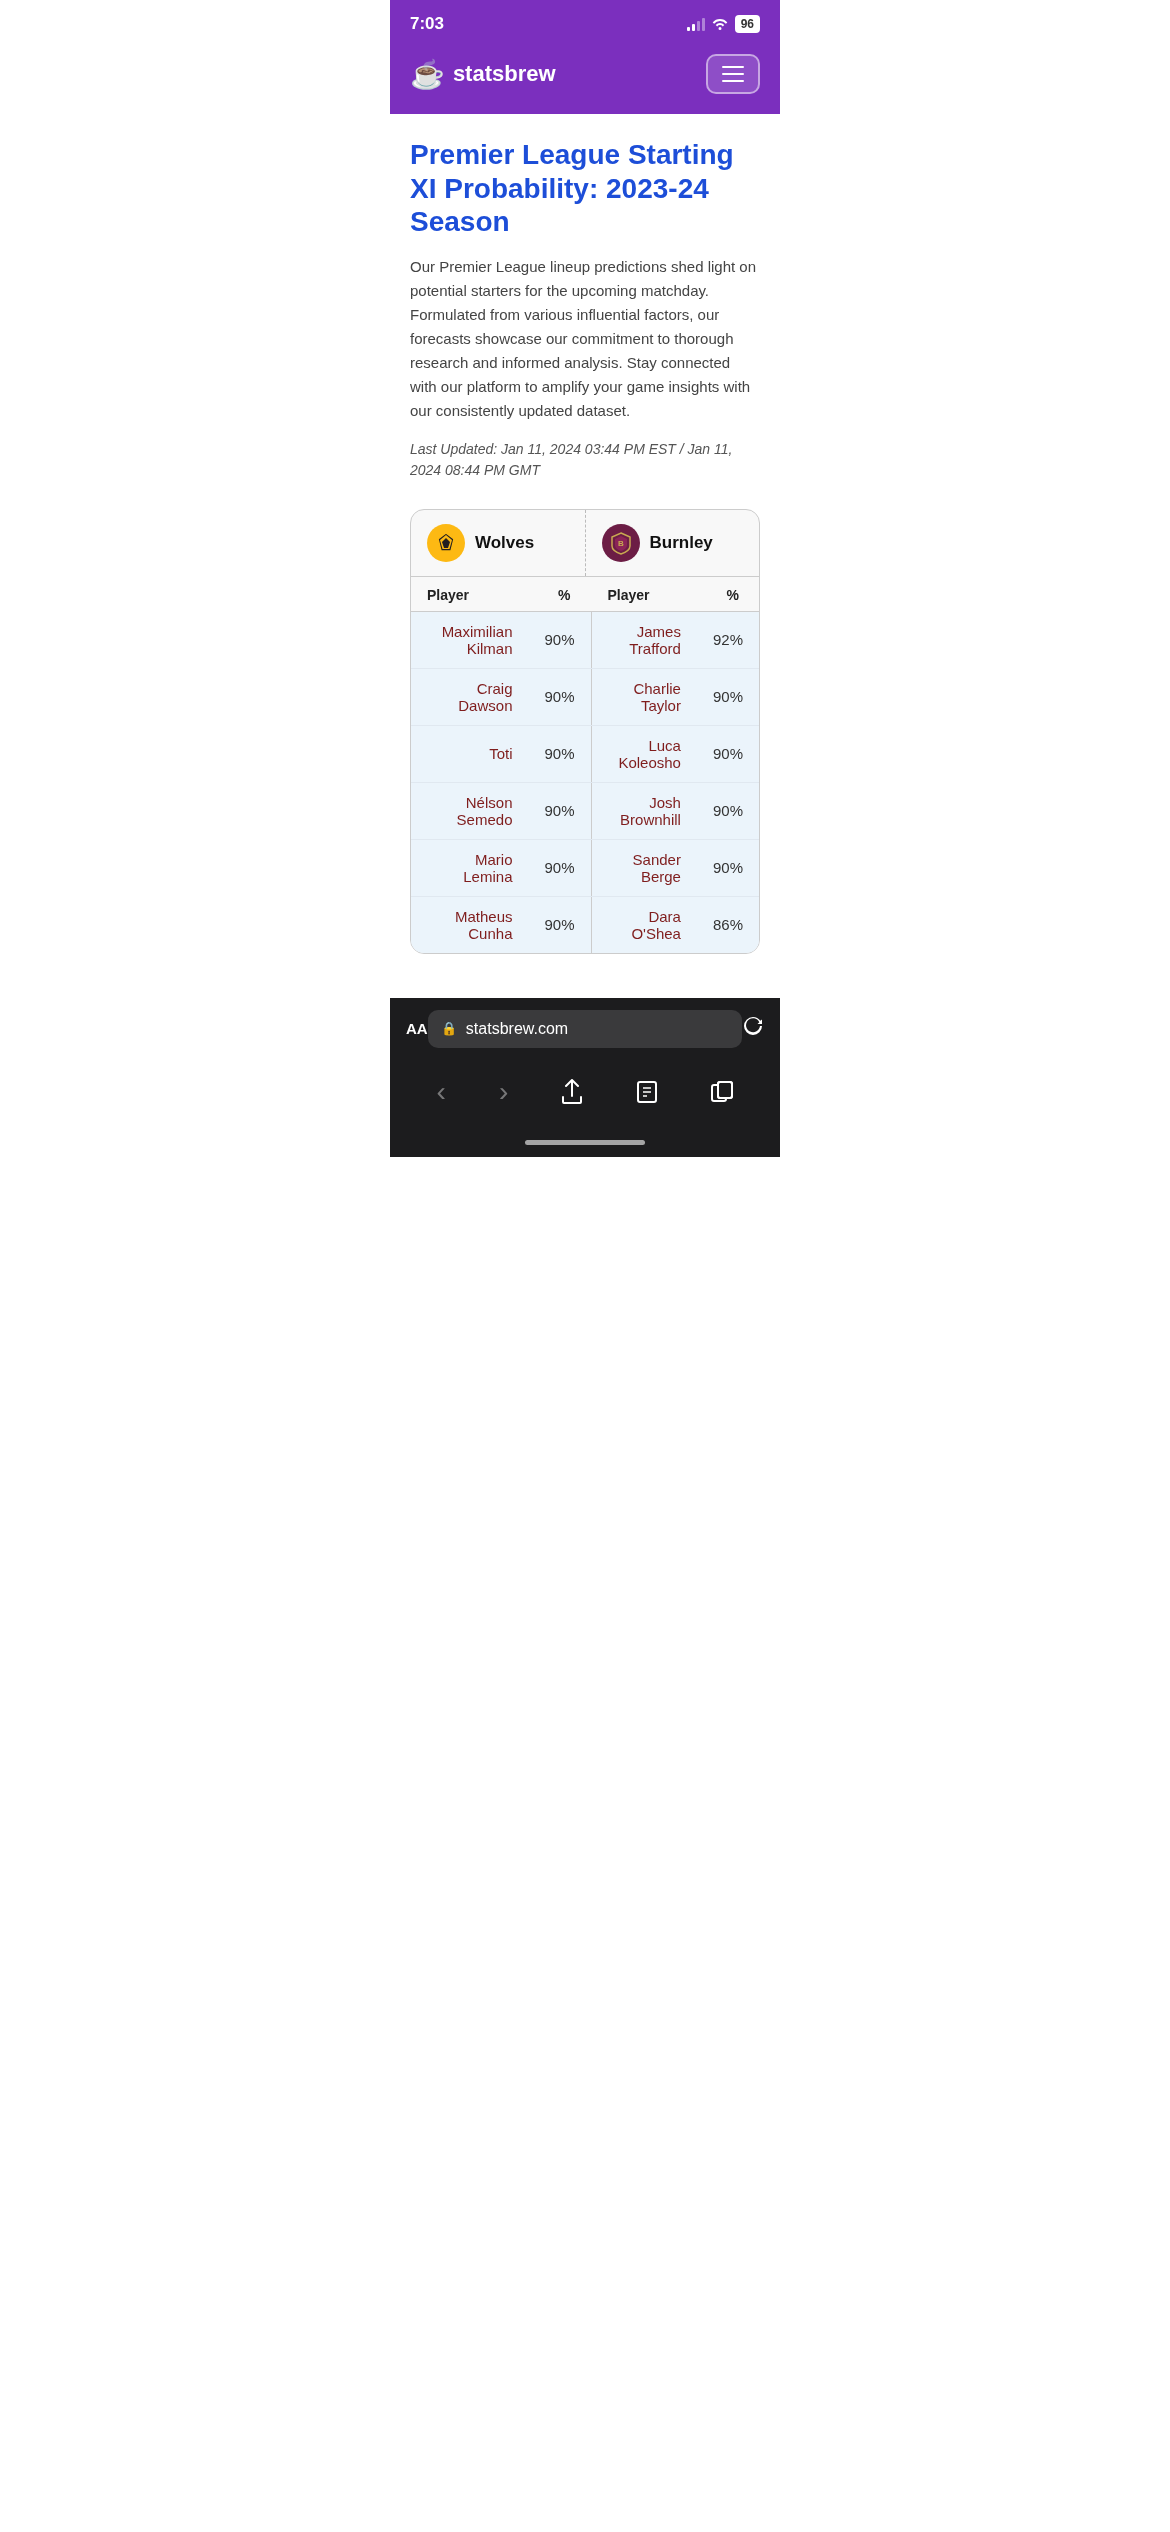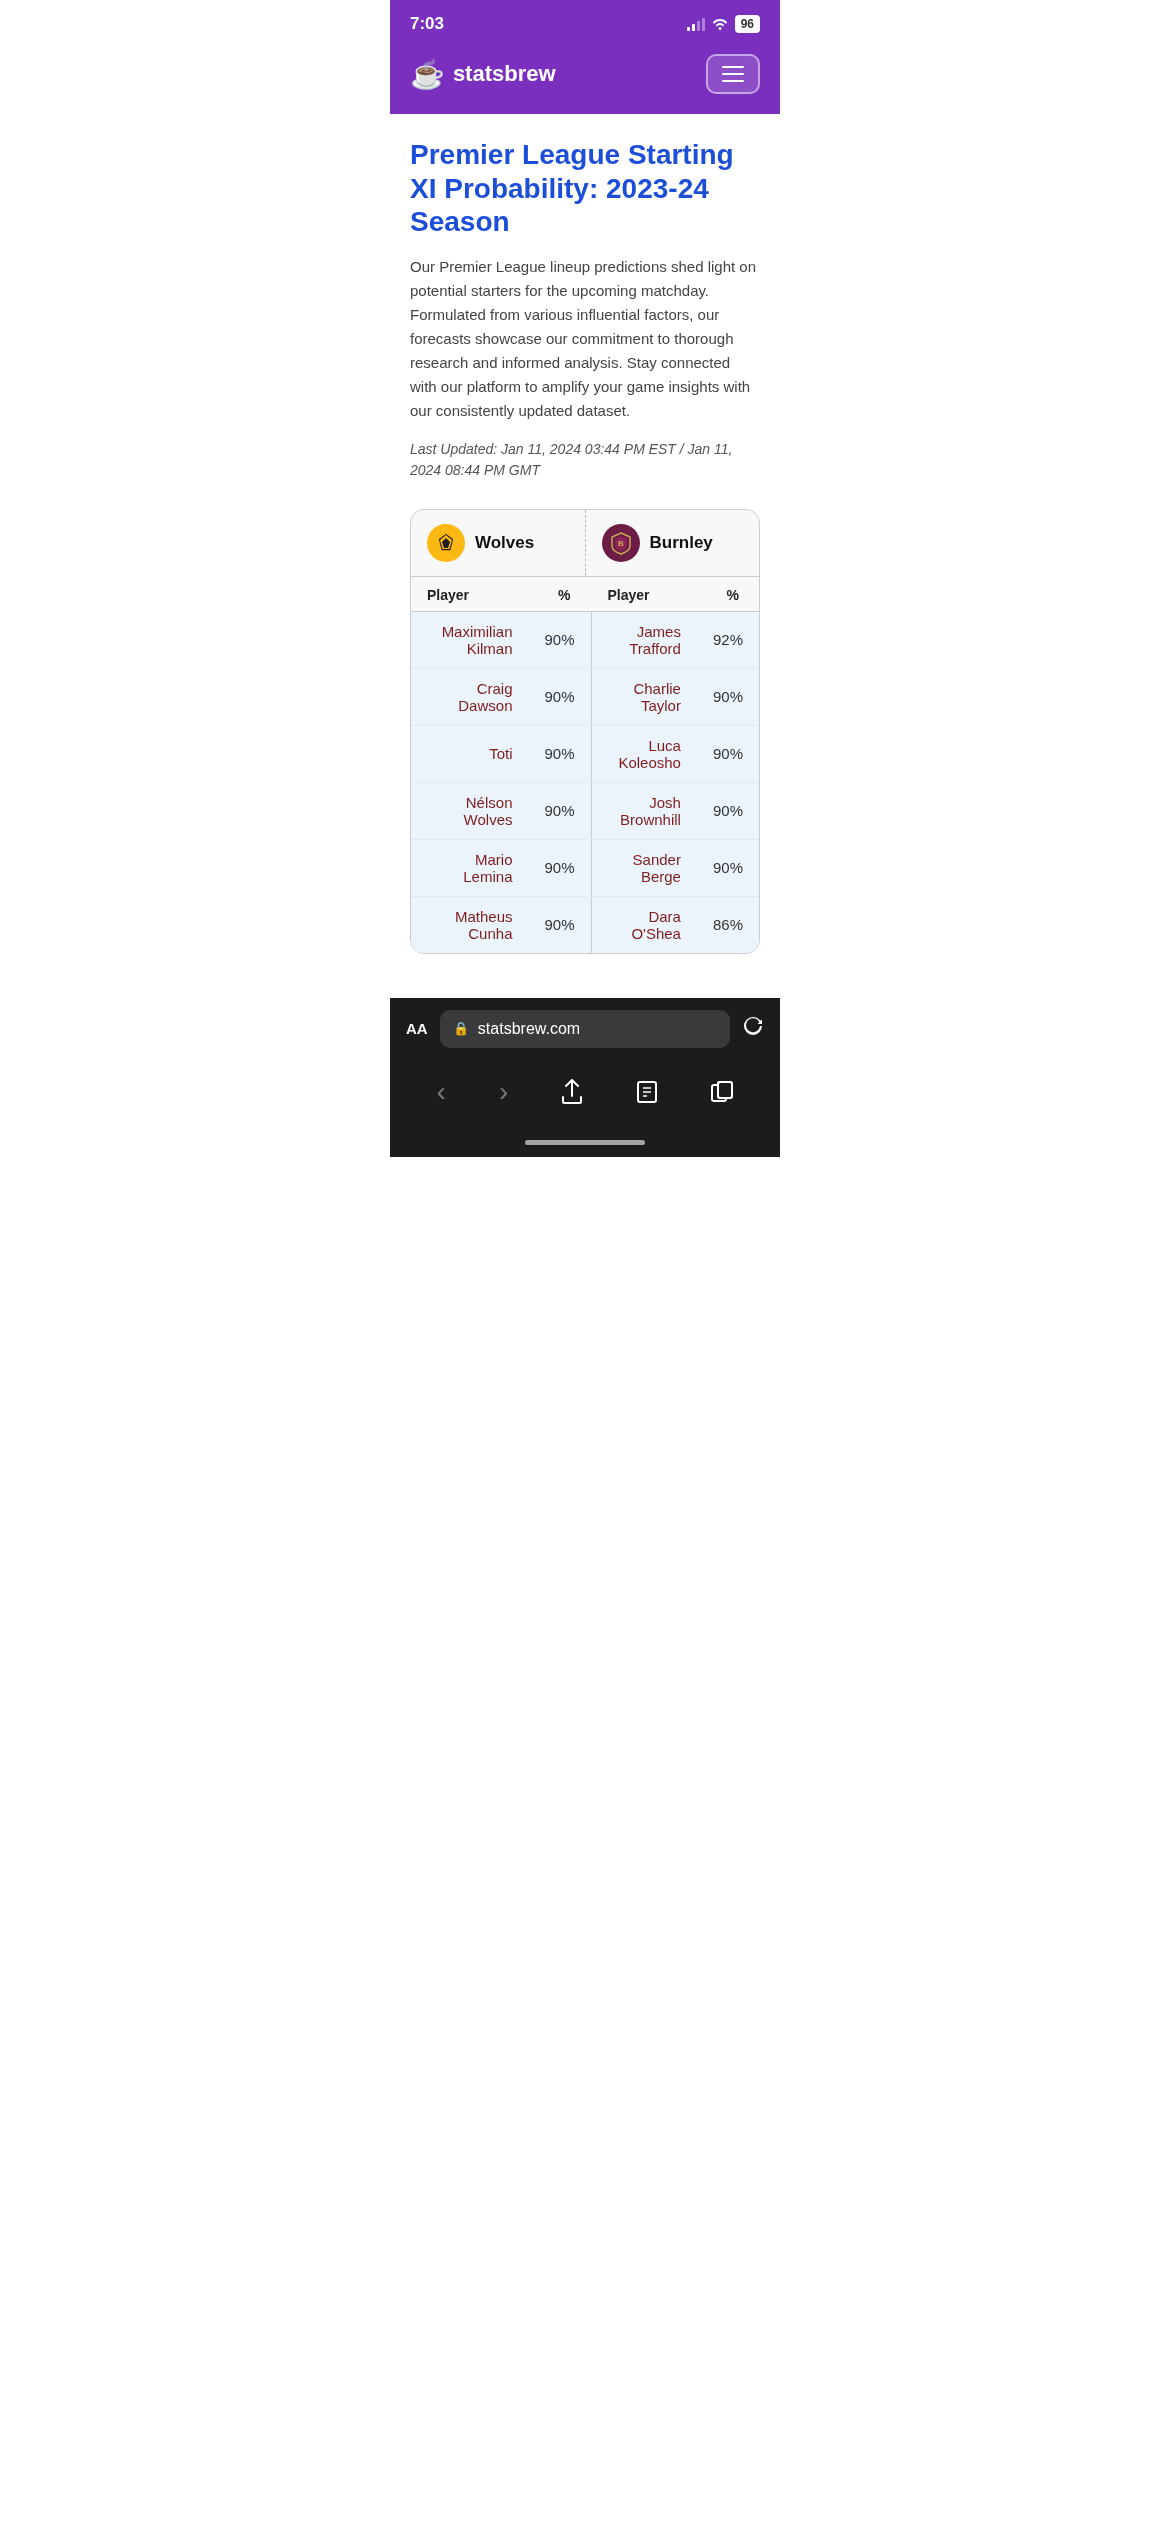--- a/index.html
+++ b/index.html
@@ -257,21 +257,20 @@
       background: #ccc;
       padding: 0 !important;
     }
 
     
     .browser-bar {
       background: #1c1c1e;
       padding: 12px 16px;
       display: flex;
       align-items: center;
-      gap: 12px;
       margin-top: 8px;
     }
 
     .text-size-btn {
       color: white;
       font-size: 15px;
       font-weight: 600;
       flex-shrink: 0;
     }
 
@@ -433,21 +432,21 @@
       <td class="player-pct">90%</td>
     </tr>
           <tr class="player-row">
       <td class="player-name">Toti</td>
       <td class="player-pct">90%</td>
       <td class="divider-col"></td>
       <td class="player-name">Luca Koleosho</td>
       <td class="player-pct">90%</td>
     </tr>
           <tr class="player-row">
-      <td class="player-name">Nélson Wolves</td>
+      <td class="player-name">Nélson Semedo</td>
       <td class="player-pct">90%</td>
       <td class="divider-col"></td>
       <td class="player-name">Josh Brownhill</td>
       <td class="player-pct">90%</td>
     </tr>
           <tr class="player-row">
       <td class="player-name">Mario Lemina</td>
       <td class="player-pct">90%</td>
       <td class="divider-col"></td>
       <td class="player-name">Sander Berge</td>

